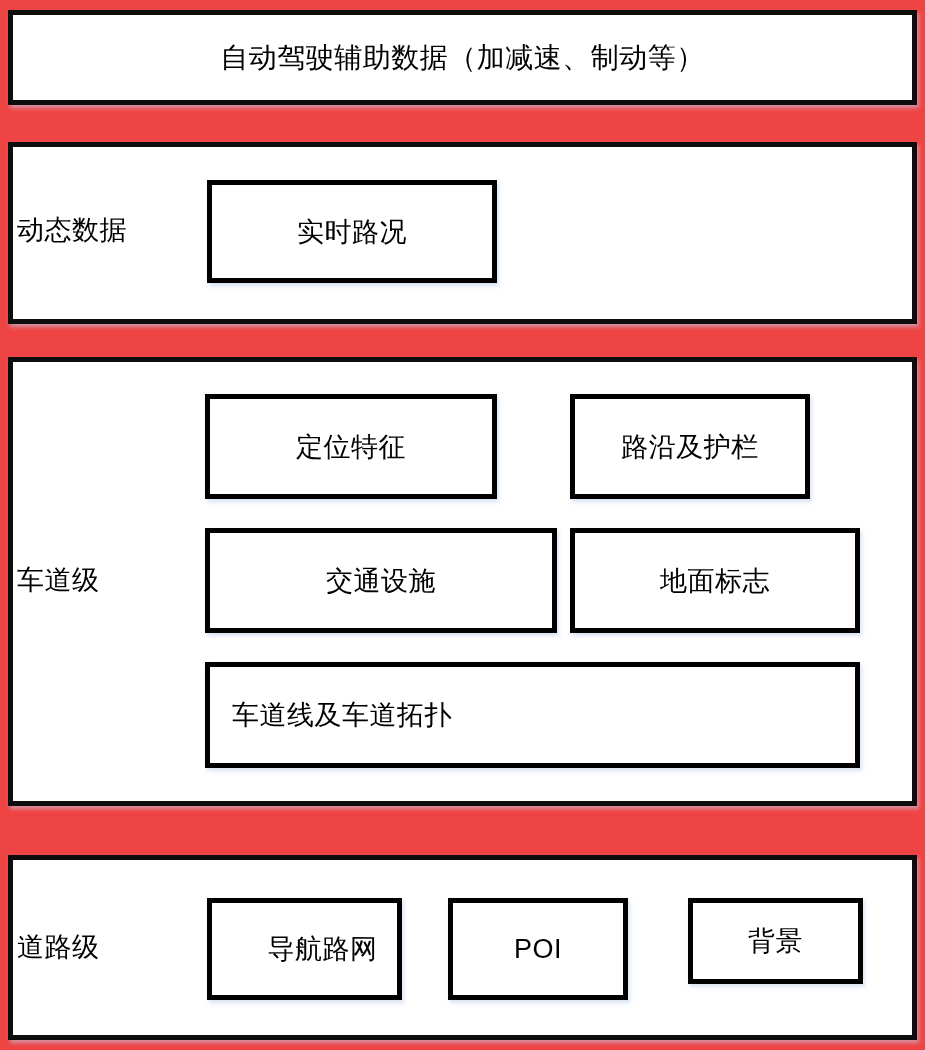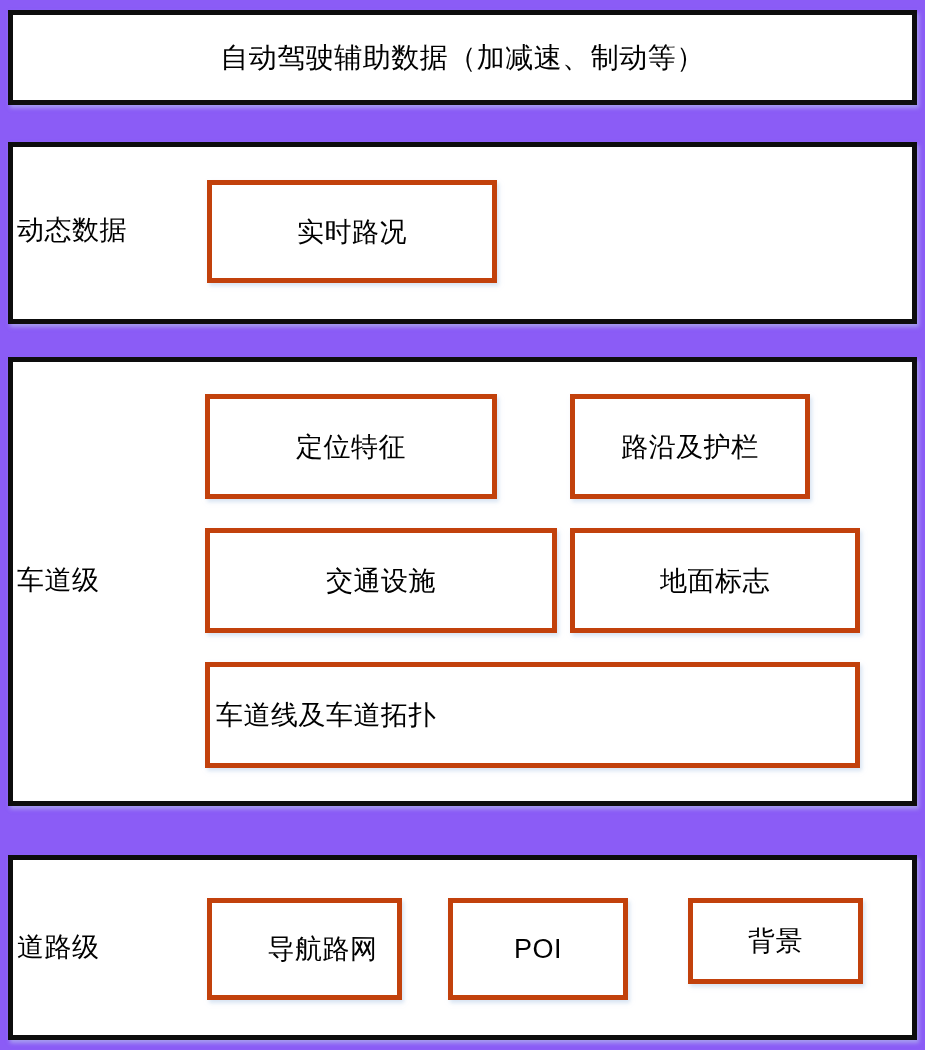--- a/index.html
+++ b/index.html
@@ -12,21 +12,21 @@
     width: 925px;
     height: 1050px;
     font-family: "Liberation Sans", "DejaVu Sans", sans-serif;
     color: #000000;
     overflow: hidden;
   }
   #diagram {
     position: relative;
     width: 925px;
     height: 1050px;
-    background: #8b5cf6;
+    background: #ef4444;
   }
 
   
   .panel {
     position: absolute;
     background: #ffffff;
     border: 5px solid #0d0d0d;
     box-sizing: border-box;
     box-shadow: 2px 3px 4px rgba(190, 210, 235, 0.55);
   }
@@ -47,34 +47,34 @@
     white-space: nowrap;
   }
   .section-label.lbl-dyn  { top: 217px; }
   .section-label.lbl-lane { top: 567px; }
   .section-label.lbl-road { top: 934px; }
 
   
   .item {
     position: absolute;
     background: #ffffff;
-    border: 5px solid #c2410c;
+    border: 5px solid #000000;
     box-sizing: border-box;
     box-shadow: 2px 3px 4px rgba(190, 210, 235, 0.6);
     display: flex;
     align-items: center;
     justify-content: center;
     font-size: 27px;
     letter-spacing: 0.5px;
     color: #000000;
     white-space: nowrap;
   }
   .item.align-left {
     justify-content: flex-start;
-    padding-left: 6px;
+    padding-left: 22px;
   }
 
   
   .banner-text {
     position: absolute;
     left: 8px;
     top: 10px;
     width: 909px;
     height: 95px;
     display: flex;

